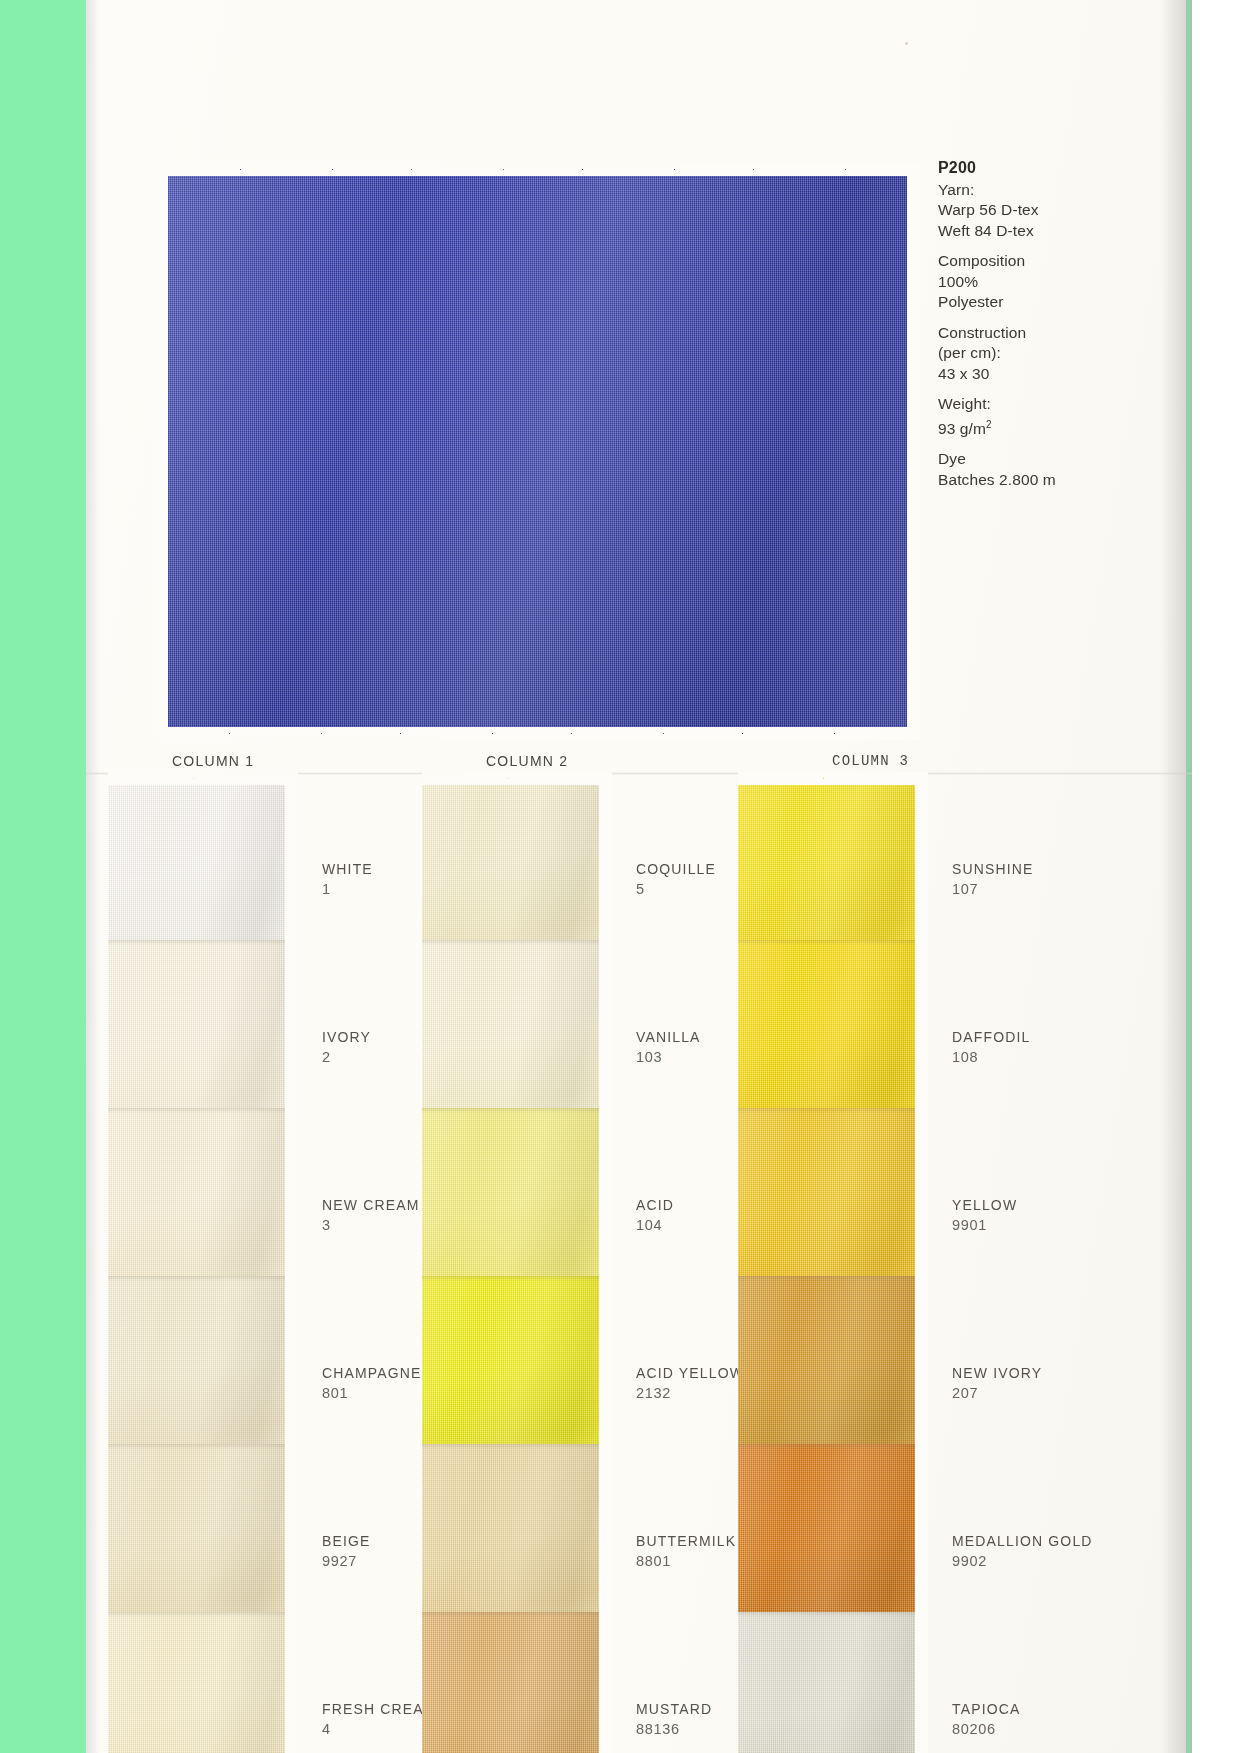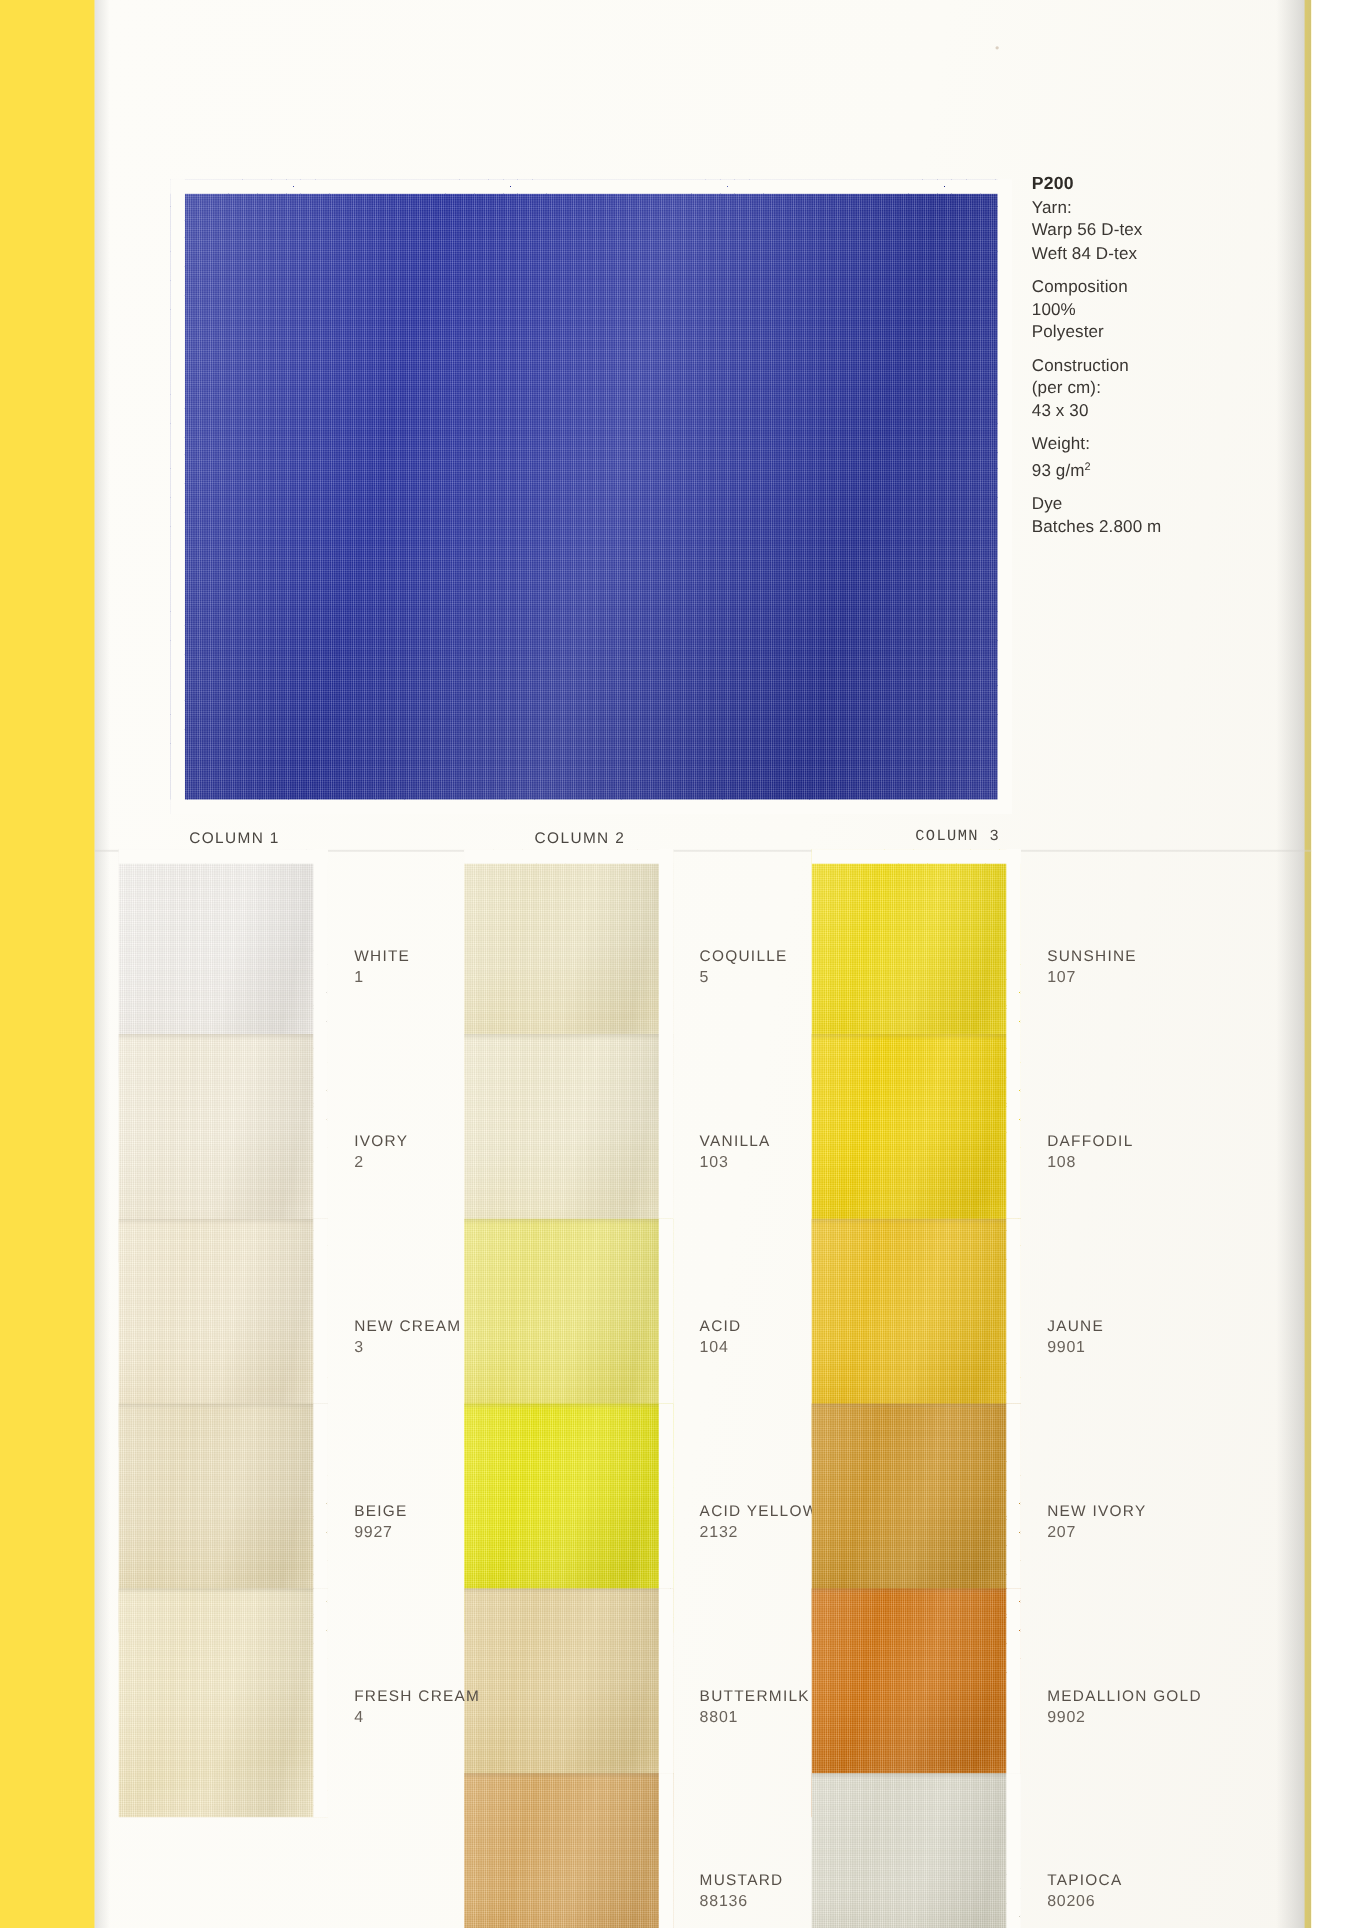--- a/index.html
+++ b/index.html
@@ -12,21 +12,21 @@
     height: 1753px;
     position: relative;
     font-family: "Liberation Sans", sans-serif;
     overflow: hidden;
   }
 
   
   #page {
     position: absolute;
     inset: 0;
-    background: #fde047;
+    background: #86efac;
   }
   
   #sheet {
     position: absolute;
     left: 86px;
     top: 0px;
     width: 1100px;
     height: 1753px;
     background: linear-gradient(100deg, #fdfcf8 0%, #fcfbf6 55%, #f8f6f0 100%);
   }
@@ -286,20 +286,31 @@
         <div class="cloth" style="background: linear-gradient(168deg, rgb(252, 242, 215) 0%, rgb(252, 242, 215) 46%, rgb(247, 235, 201) 74%, rgb(252, 242, 215) 100%);"></div>
         <div class="weave"></div>
         <div class="sheen"></div>
         <div class="lip"></div>
         <div class="zz-right"></div>
         <div class="lbl">
           <span class="nm">NEW CREAM</span>
           <span class="cd">3</span>
         </div>
       </div>
+      <div class="swatch" style="z-index: 4;">
+        <div class="cloth" style="background: linear-gradient(168deg, rgb(246, 236, 206) 0%, rgb(246, 236, 206) 46%, rgb(239, 226, 189) 74%, rgb(246, 236, 206) 100%);"></div>
+        <div class="weave"></div>
+        <div class="sheen"></div>
+        <div class="lip"></div>
+        <div class="zz-right"></div>
+        <div class="lbl">
+          <span class="nm">CHAMPAGNE</span>
+          <span class="cd">801</span>
+        </div>
+      </div>
       <div class="swatch" style="z-index: 5;">
         <div class="cloth" style="background: linear-gradient(168deg, rgb(244, 232, 196) 0%, rgb(244, 232, 196) 46%, rgb(236, 222, 178) 74%, rgb(244, 232, 196) 100%);"></div>
         <div class="weave"></div>
         <div class="sheen"></div>
         <div class="lip"></div>
         <div class="zz-right"></div>
         <div class="lbl">
           <span class="nm">BEIGE</span>
           <span class="cd">9927</span>
         </div>
@@ -409,21 +420,21 @@
           <span class="cd">108</span>
         </div>
       </div>
       <div class="swatch" style="z-index: 3;">
         <div class="cloth" style="background: linear-gradient(168deg, rgb(246, 200, 28) 0%, rgb(246, 200, 28) 46%, rgb(238, 188, 16) 74%, rgb(246, 200, 28) 100%);"></div>
         <div class="weave"></div>
         <div class="sheen"></div>
         <div class="lip"></div>
         <div class="zz-right"></div>
         <div class="lbl">
-          <span class="nm">JAUNE</span>
+          <span class="nm">YELLOW</span>
           <span class="cd">9901</span>
         </div>
       </div>
       <div class="swatch" style="z-index: 4;">
         <div class="cloth" style="background: linear-gradient(168deg, rgb(214, 154, 38) 0%, rgb(214, 154, 38) 46%, rgb(199, 140, 27) 74%, rgb(214, 154, 38) 100%);"></div>
         <div class="weave"></div>
         <div class="sheen"></div>
         <div class="lip"></div>
         <div class="zz-right"></div>
         <div class="lbl">

